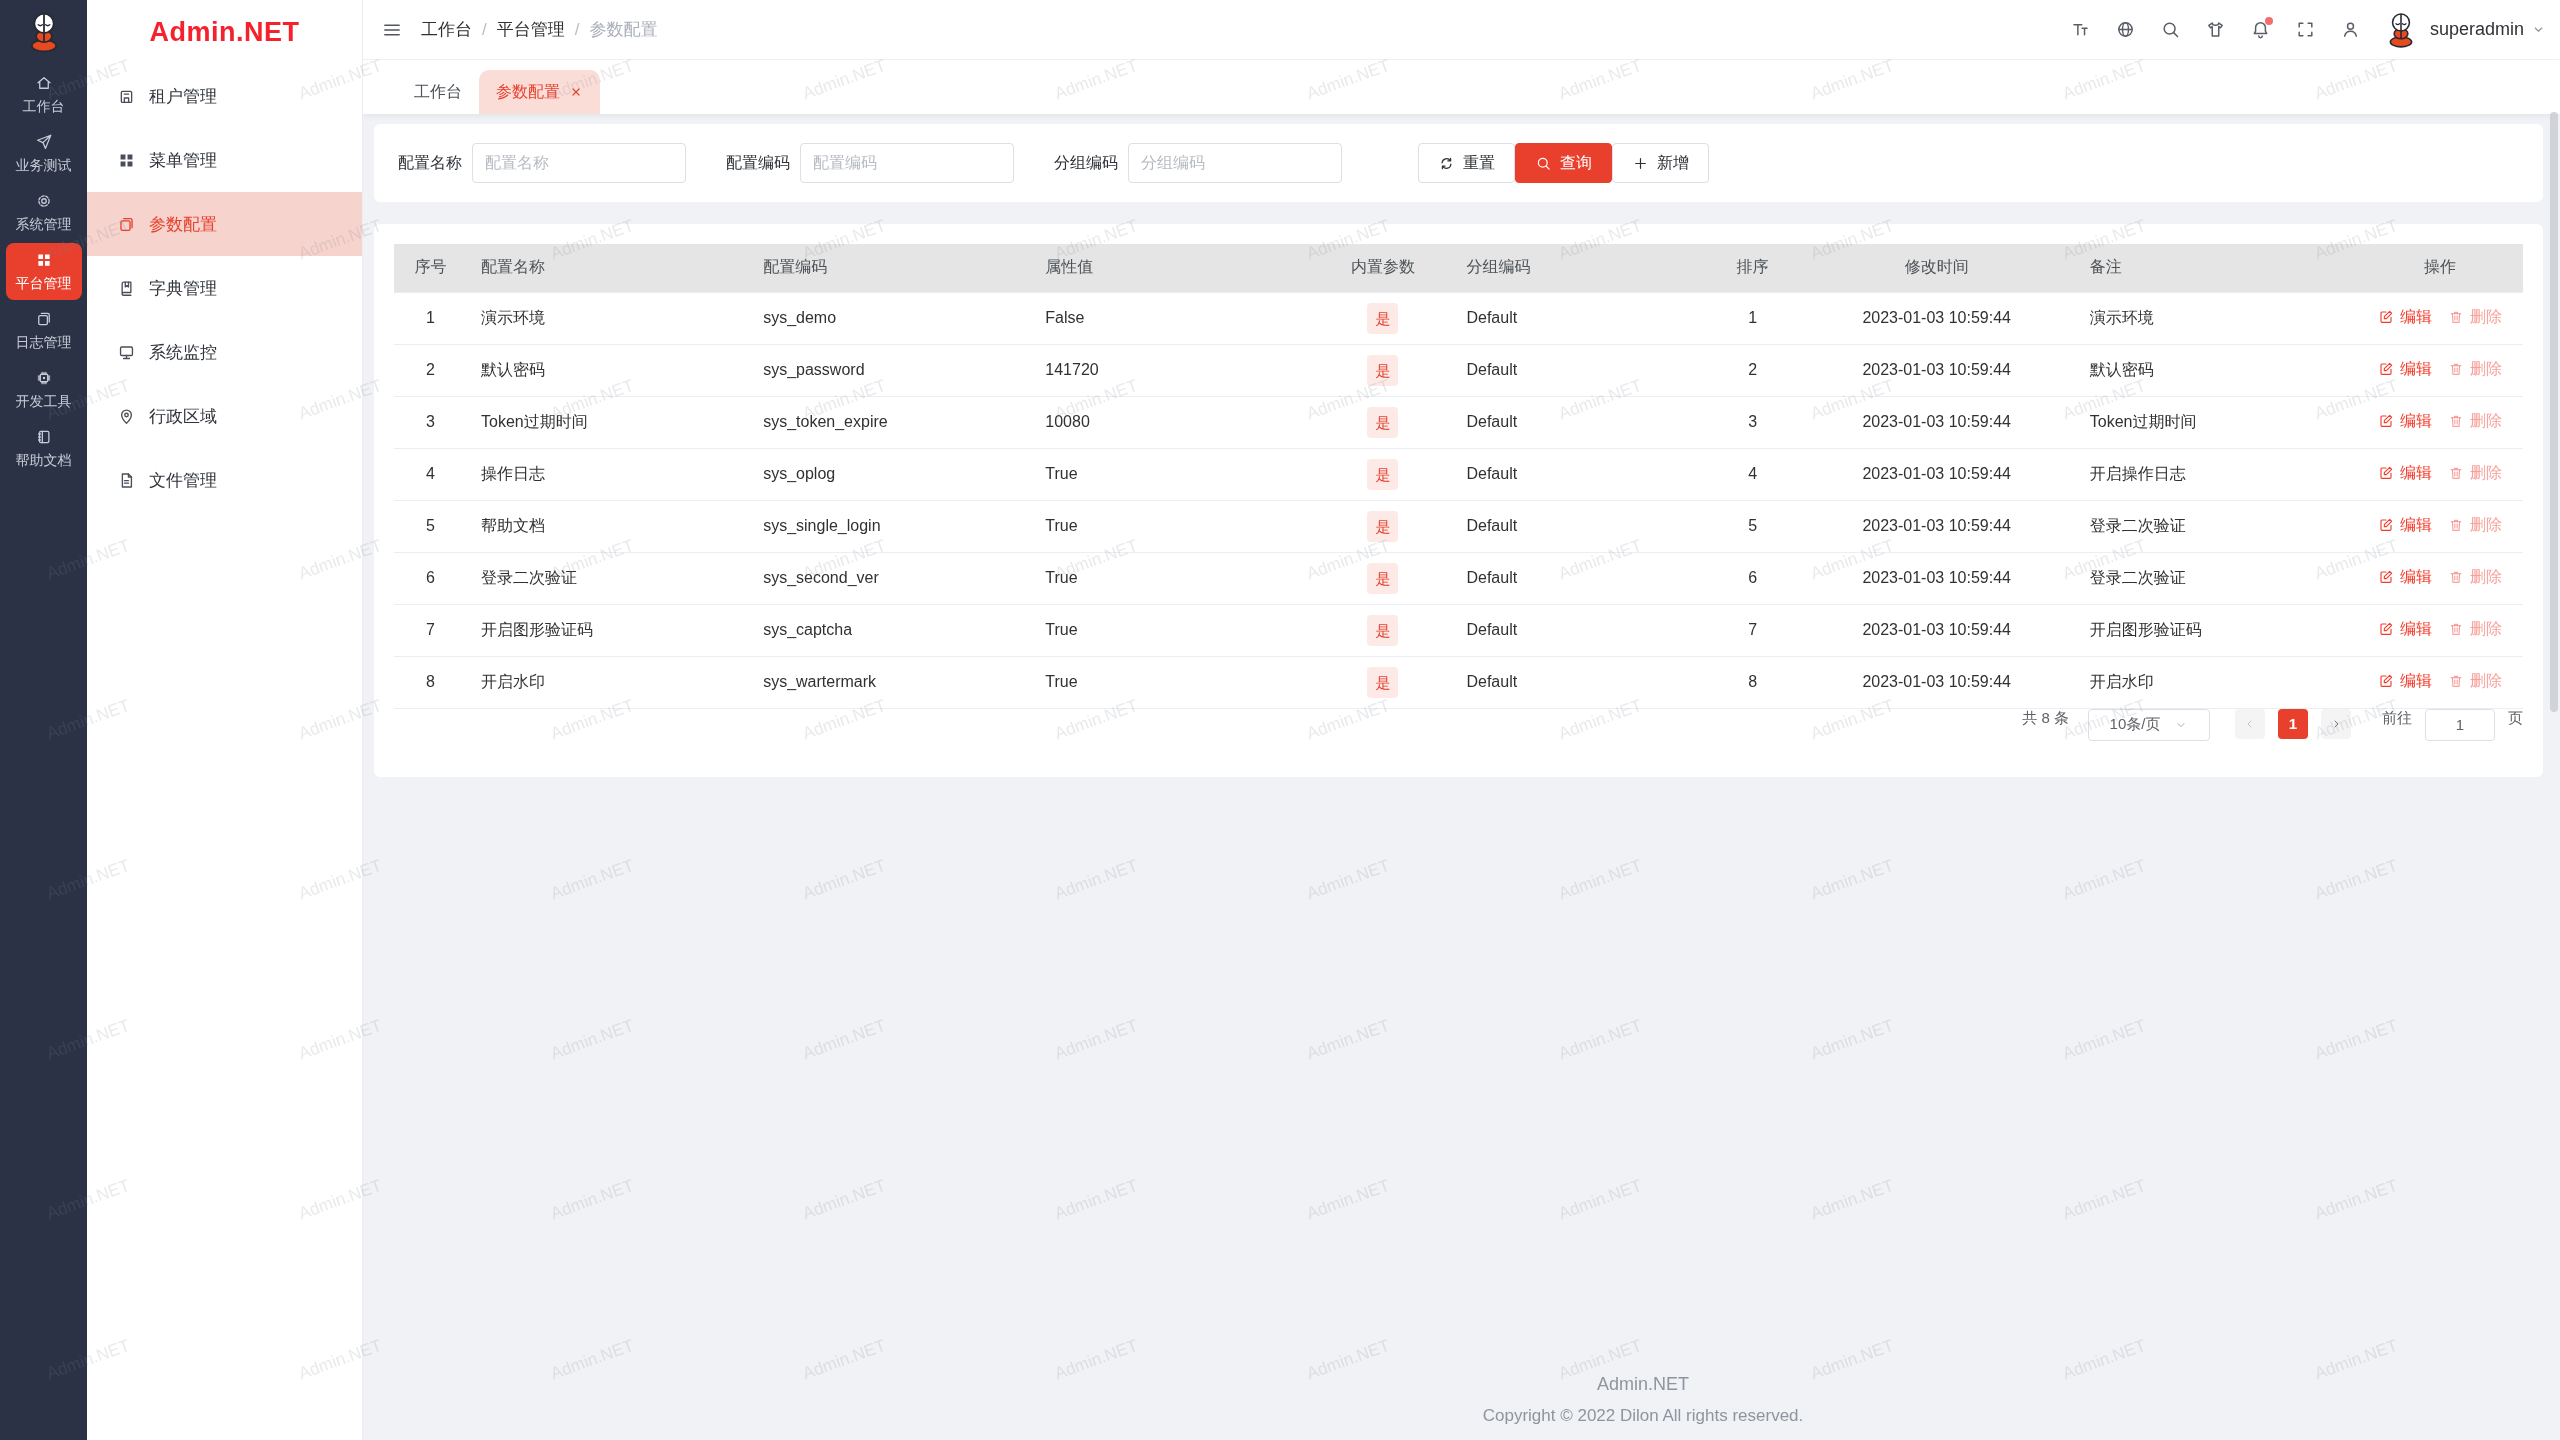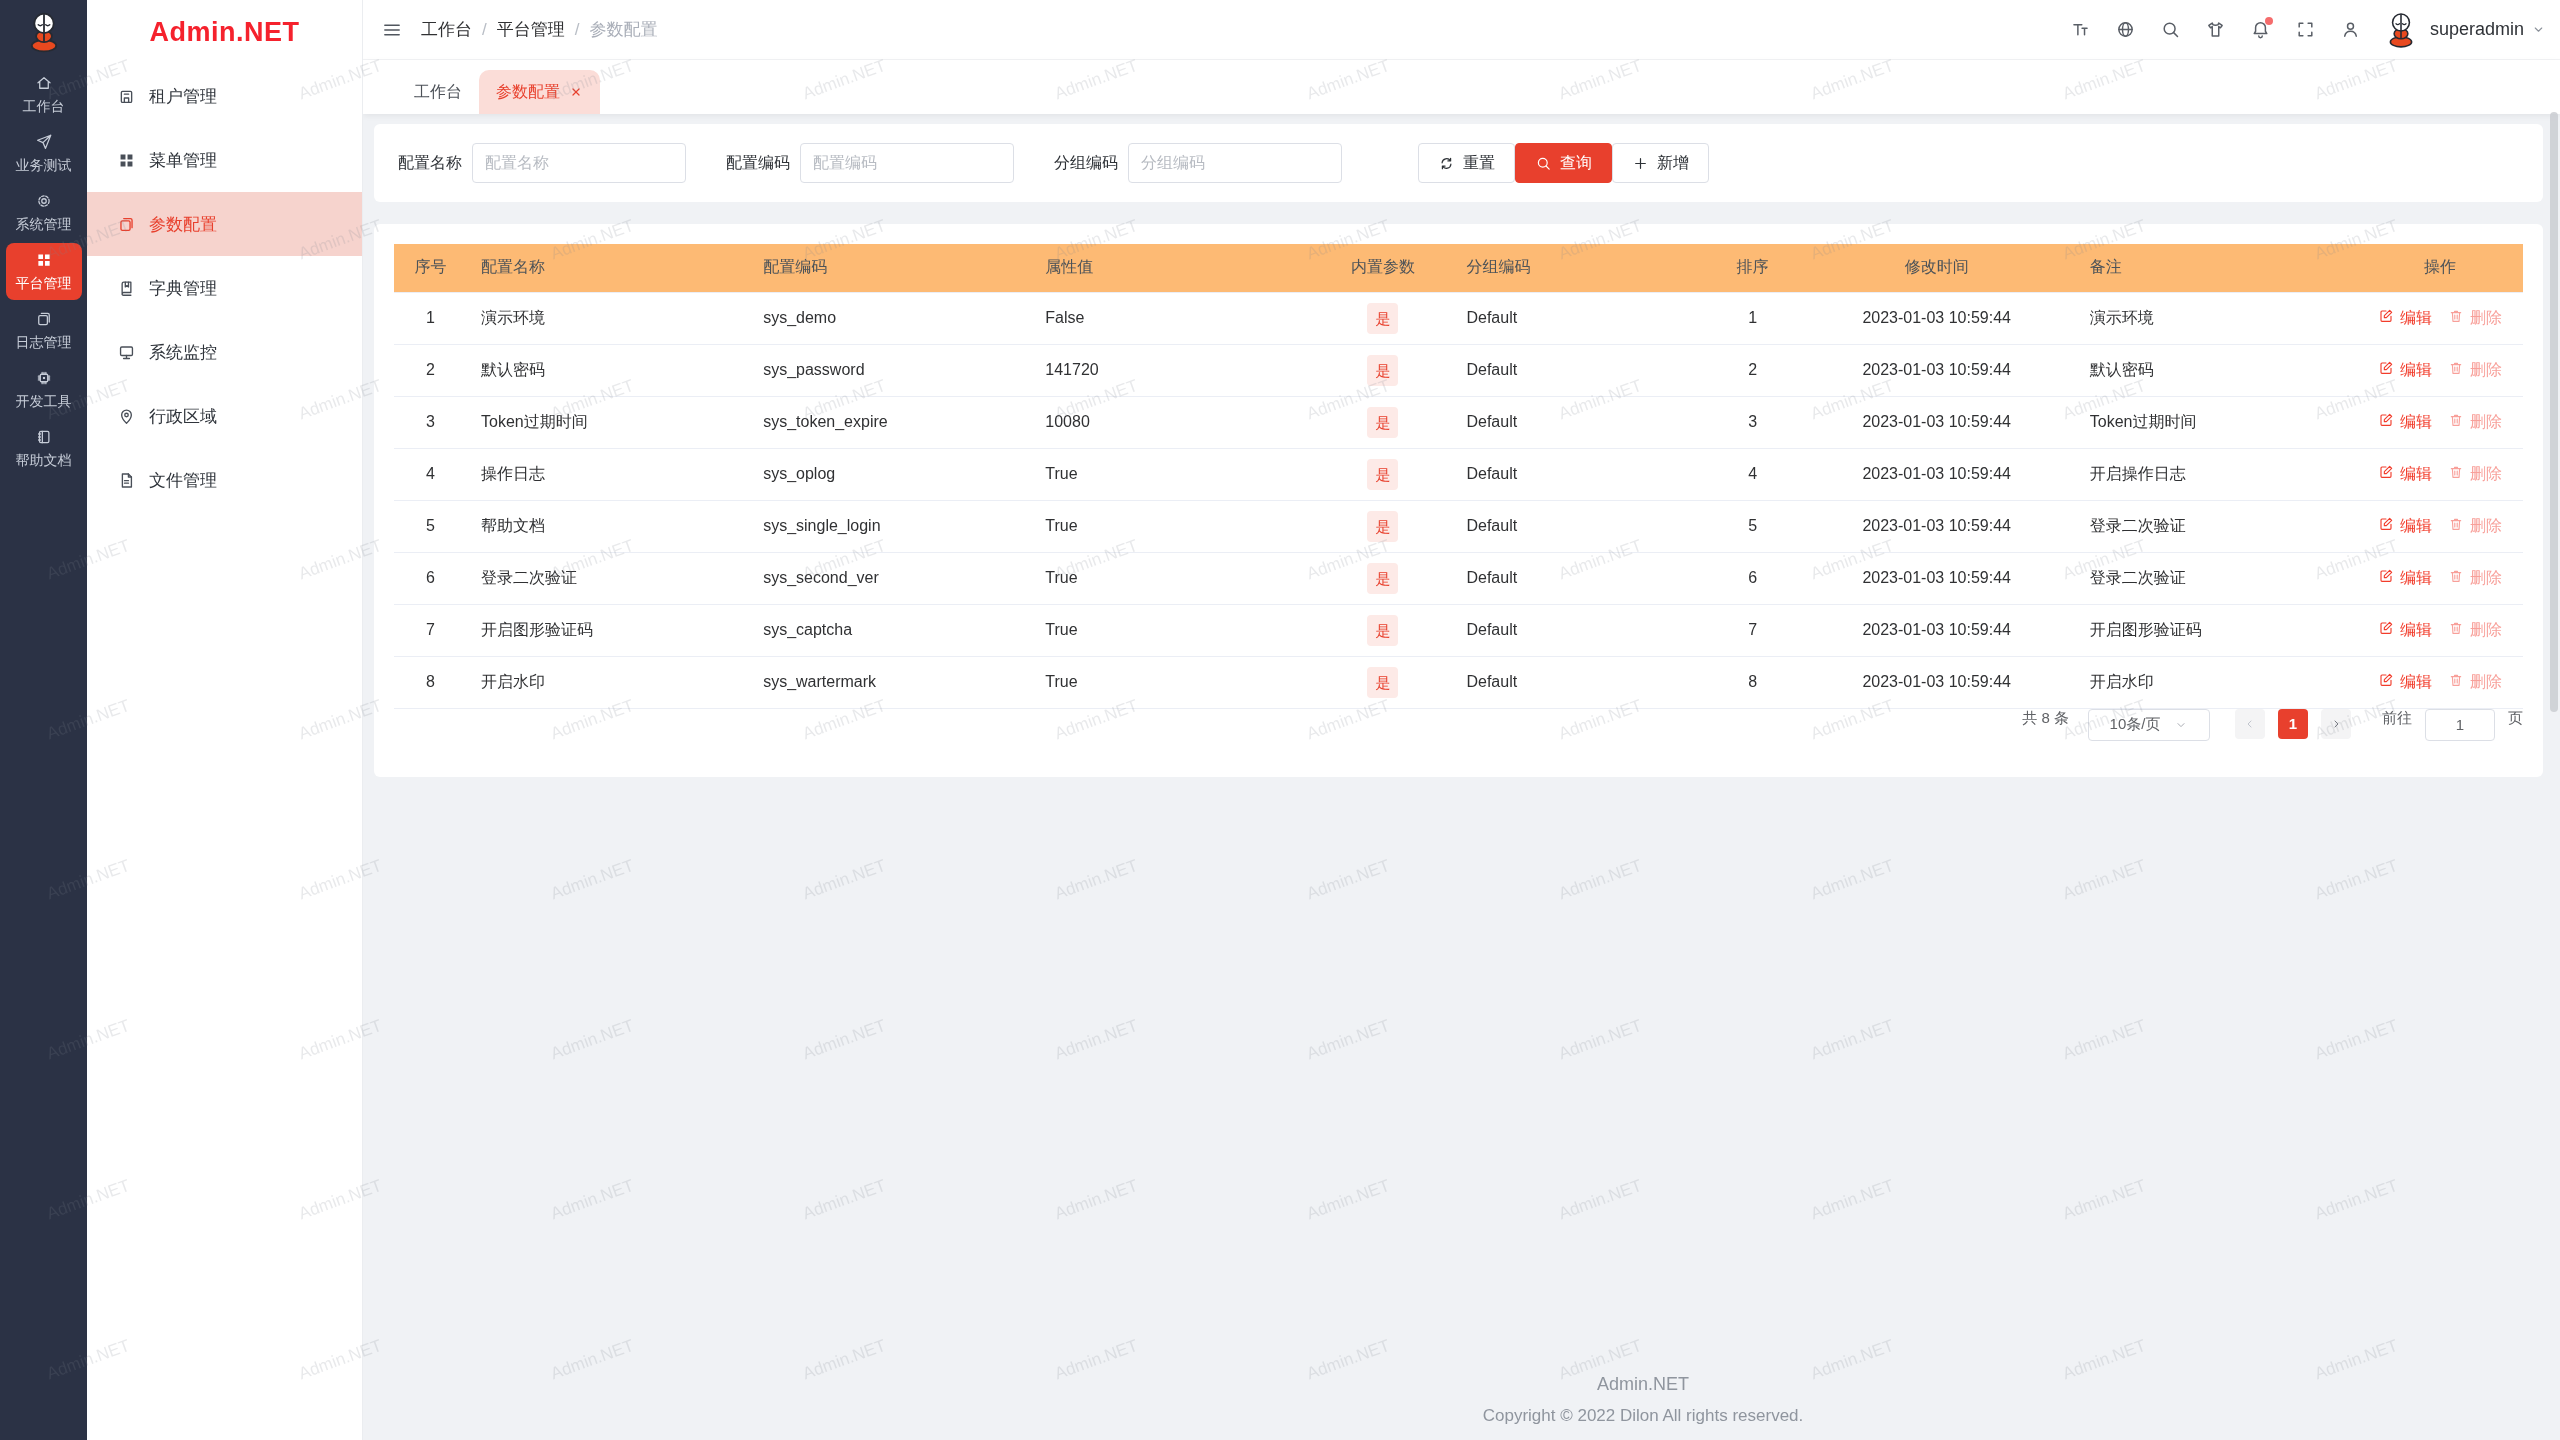--- a/index.html
+++ b/index.html
@@ -54,25 +54,25 @@
   .f-label{font-size:16px;color:#2e3237;margin-right:10px;white-space:nowrap}
   .f-input{width:214px;height:40px;border:1px solid #dcdfe6;border-radius:4px;padding:0 12px;font-size:16px;color:#303133;outline:none;font-family:inherit}
   .f-input::placeholder{color:#b7bbc2}
   .btns{display:flex;margin-left:36px}
   .btn{height:40px;padding:0 19px;border-radius:4px;border:1px solid #dcdfe6;background:#fff;color:#2e3237;font-size:16px;display:inline-flex;align-items:center;gap:8px;cursor:pointer;font-family:inherit}
   .btn svg{width:17px;height:17px}
   .btn.primary{background:#e8402d;border-color:#e8402d;color:#fff}
 
   .table-card{margin-top:22px;padding:20px 20px 10px}
   table{width:100%;border-collapse:collapse;table-layout:fixed}
-  thead th{height:48px;background:#fdba74;font-weight:400;font-size:16px;color:#4d5358;border-bottom:1px solid #ebeef5;padding:0 14px;text-align:left}
+  thead th{height:48px;background:#e5e5e5;font-weight:400;font-size:16px;color:#4d5358;border-bottom:1px solid #ebeef5;padding:0 14px;text-align:left}
   tbody td{height:52px;font-size:16px;color:#303133;border-bottom:1px solid #ebeef5;padding:0 14px;text-align:left;overflow:hidden;white-space:nowrap}
   .c-center{text-align:center !important}
   .badge{display:inline-block;background:#fdeae7;color:#e8402d;font-size:15px;line-height:1;padding:8px 8px;border-radius:4px}
-  .action-link{display:inline-flex;align-items:flex-start;gap:6px;font-size:16px;color:#f23c2b;cursor:pointer}
+  .action-link{display:inline-flex;align-items:center;gap:6px;font-size:16px;color:#f23c2b;cursor:pointer}
   .action-link svg{width:16px;height:16px}
   .action-link.delete{color:#f8a09a;margin-left:16px}
 
   .pager{height:58px;display:flex;justify-content:flex-end;gap:13px;font-size:15px;color:#606266}
   .pg-select{width:122px;height:32px;border:1px solid #dcdfe6;border-radius:4px;display:flex;align-items:center;justify-content:center;gap:14px;cursor:pointer;margin-left:6px}
   .pg-select svg{width:14px;height:14px;color:#a8abb2}
   .pg-btn{width:30px;height:30px;border-radius:4px;background:#f4f4f5;display:flex;align-items:center;justify-content:center;cursor:pointer;color:#72767d}
   .pg-btn svg{width:14px;height:14px}
   .pg-btn.prev{color:#c0c4cc;margin-left:12px}
   .pg-cur{width:30px;height:30px;border-radius:4px;background:#e8402d;color:#fff;display:flex;align-items:center;justify-content:center;font-weight:bold;cursor:pointer}

